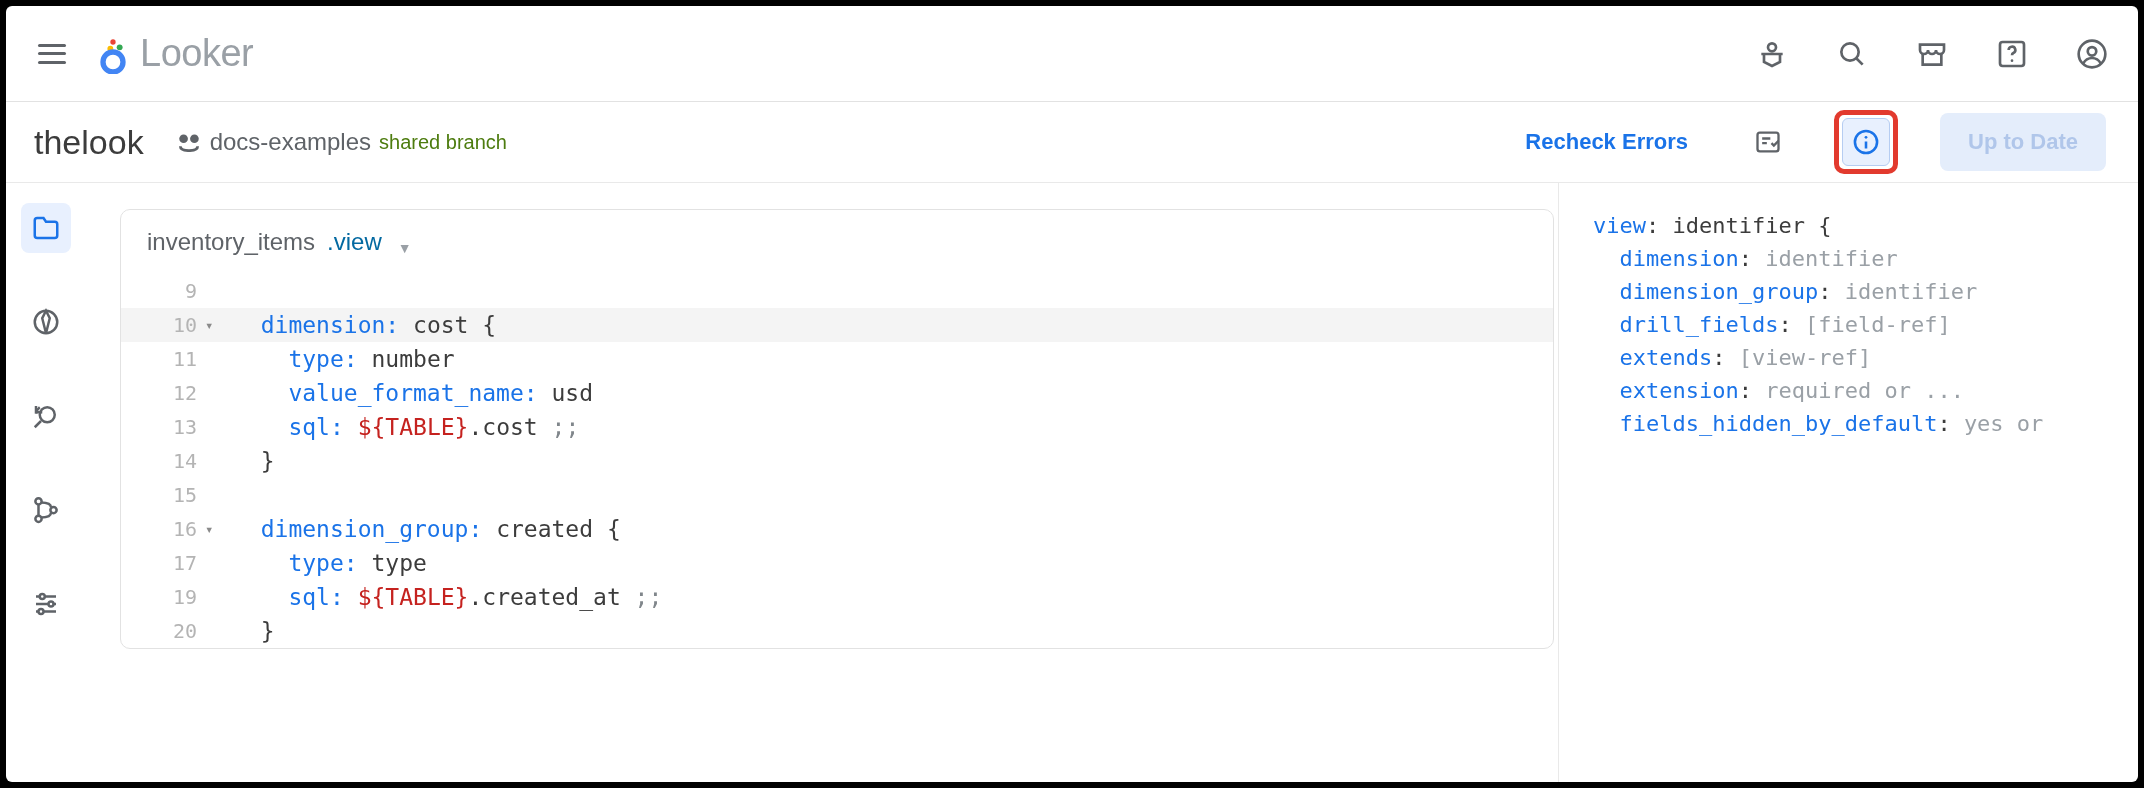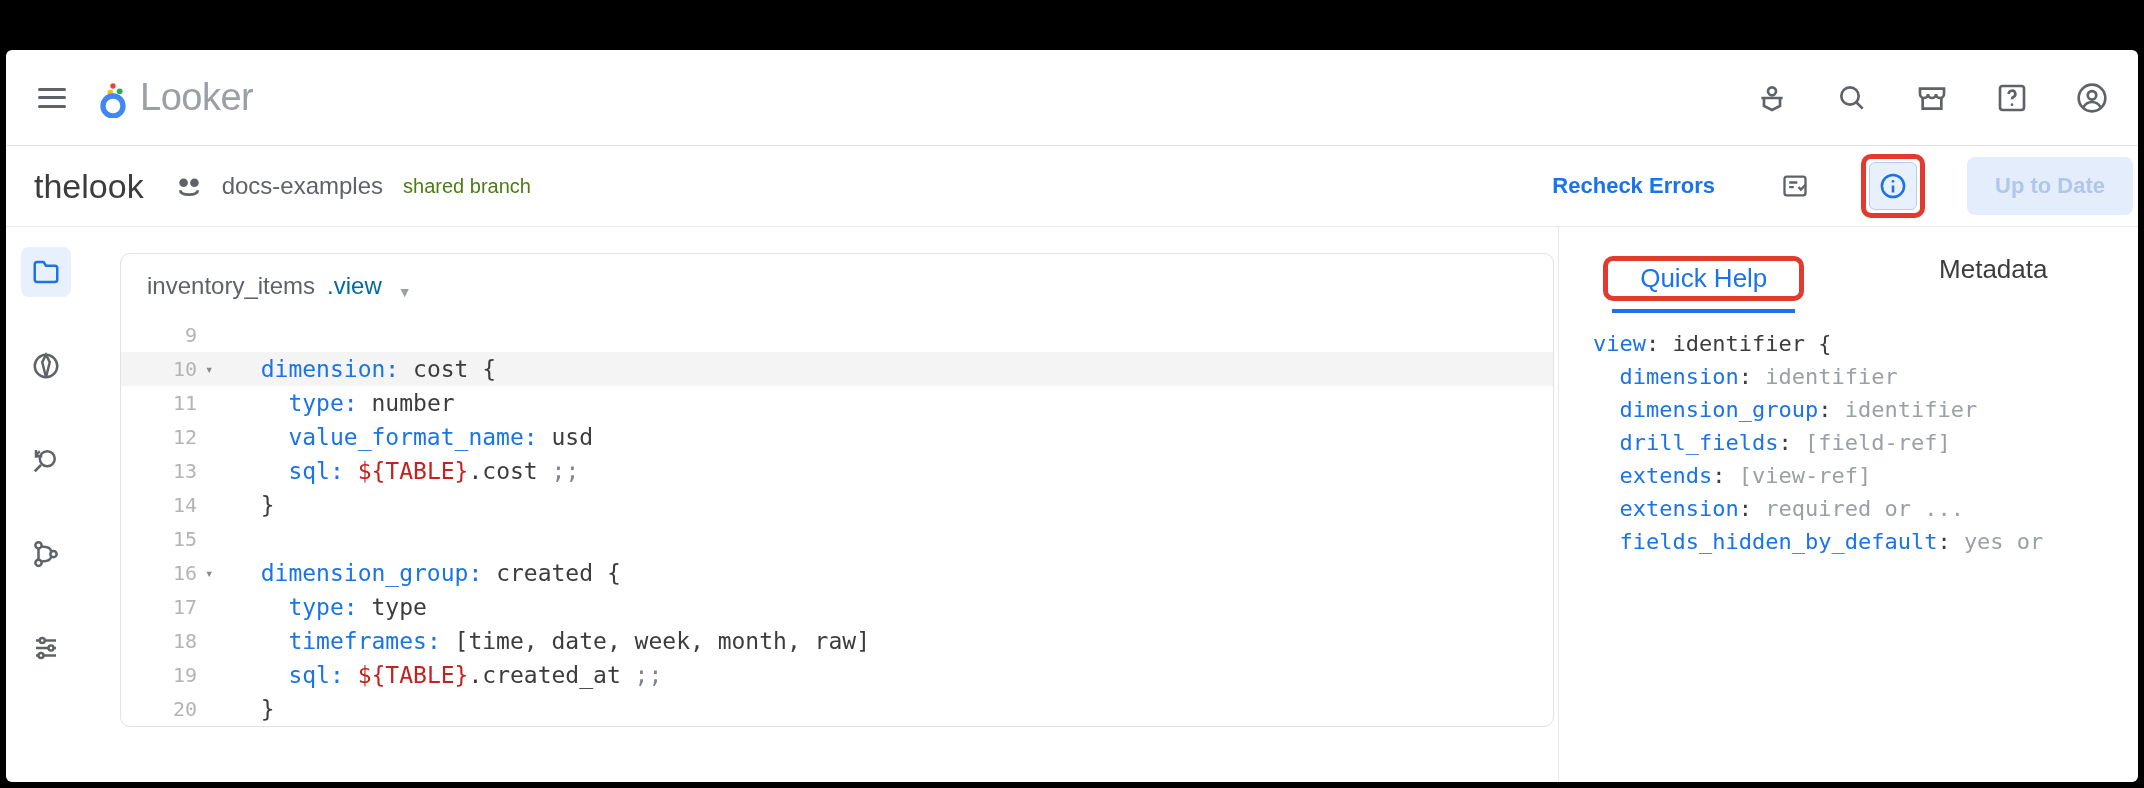--- a/index.html
+++ b/index.html
@@ -1,33 +1,33 @@
 <!DOCTYPE html>
 <html><head>
 <meta charset="utf-8">
 <style>
   * { box-sizing: border-box; margin: 0; padding: 0; }
   html, body { width: 2144px; height: 788px; font-family: "Google Sans", "Helvetica Neue", Arial, sans-serif; background:#000; }
-  .frame { position:absolute; inset:6px; background:#fff; border-radius:6px; overflow:hidden; display:flex; flex-direction:column;margin-top:44px; }
+  .frame { position:absolute; inset:6px; background:#fff; border-radius:6px; overflow:hidden; display:flex; flex-direction:column; }
 
   
   .topbar { height:96px; border-bottom:1px solid #e2e2e2; display:flex; align-items:center; padding:0 28px 0 28px; }
   .hamburger-icon, .topbar-icon { width:36px; height:36px; display:flex; align-items:center; justify-content:center; color:#5f6368; }
   .hamburger-lines { width:28px; height:20px; display:flex; flex-direction:column; justify-content:space-between; }
   .hamburger-lines span { height:3px; background:#5f6368; border-radius:2px; }
   .logo { display:flex; align-items:center; margin-left:26px; gap:10px; }
   .brand-text { font-size:38px; color:#9aa0a6; font-weight:400; letter-spacing:-0.5px; }
   .topbar-spacer { flex:1; }
   .topbar-icons { display:flex; gap:44px; align-items:center; }
   .topbar-icons svg { stroke:#5f6368; }
 
   
-  .projectbar { height:80px; display:flex; align-items:center; padding-left:28px; padding-right:5px; gap:32px; }
+  .projectbar { height:80px; display:flex; align-items:center; padding-left:28px; padding-right:32px; gap:32px; }
   .project-name { font-size:34px; color:#3c3c3c; font-weight:400; }
-  .branch { display:flex; align-items:center; gap:20px; color:#5f6368; font-size:24px; }
+  .branch { display:flex; align-items:center; gap:8px; color:#5f6368; font-size:24px; }
   .branch svg { fill:#5f6368; }
   .branch-sub { color:#4d7c0f; font-size:20px; }
   .projectbar-spacer { flex:1; }
   .recheck { color:#1a73e8; font-weight:600; font-size:22px; padding:0 14px; }
   .pj-icon-btn { width:48px; height:48px; display:flex; align-items:center; justify-content:center; color:#5f6368; border-radius:6px; }
   .pj-icon-btn svg { stroke:#5f6368; }
   .info-highlight { border:5px solid #e23a2e; border-radius:10px; padding:3px; }
   .info-highlight .pj-icon-btn { border:1px solid #b6cdf2; background:#e8f0fe; }
   .info-highlight .pj-icon-btn svg { stroke:#1a73e8; }
   .uptodate { background:#e4edfb; color:#b0c6ea; font-weight:600; font-size:22px; padding:16px 28px; border-radius:8px; margin-left:10px; }
@@ -250,48 +250,33 @@
               <div class="ln">16</div>
               <div class="fold">▾</div>
               <div class="codeline"><span>  </span><span class="kw">dimension_group</span><span class="op">:</span><span> created {</span></div>
             </div>
             <div class="code-row">
               <div class="ln">17</div>
               <div class="fold"></div>
               <div class="codeline"><span>    </span><span class="kw">type</span><span class="op">:</span><span> type</span></div>
             </div>
             <div class="code-row">
-              <div class="ln">18</div>
-              <div class="fold"></div>
-              <div class="codeline"><span>    </span><span class="kw">timeframes</span><span class="op">:</span><span> [time, date, week, month, raw]</span></div>
-            </div>
-            <div class="code-row">
               <div class="ln">19</div>
               <div class="fold"></div>
               <div class="codeline"><span>    </span><span class="kw">sql</span><span class="op">:</span><span> </span><span class="var">${TABLE}</span><span>.created_at </span><span class="mut">;;</span></div>
             </div>
             <div class="code-row">
               <div class="ln">20</div>
               <div class="fold"></div>
               <div class="codeline"><span>  }</span></div>
             </div>
           </div>
       </div>
     </div>
 
     <div class="panel">
-      <div class="panel-tabs">
-        <div class="tabwrap">
-          <span class="tab-highlight">
-            <span class="tabbtn active">Quick Help</span>
-          </span>
-        </div>
-        <div class="tabwrap">
-          <span class="tabbtn">Metadata</span>
-        </div>
-      </div>
       <div class="panel-body">
         <div class="help-code" id="help-code"><div><span class="kw">view</span><span>: identifier {</span></div><div><span class="kw">  dimension</span><span>: </span><span class="dim">identifier</span></div><div><span class="kw">  dimension_group</span><span>: </span><span class="dim">identifier</span></div><div><span class="kw">  drill_fields</span><span>: </span><span class="dim">[field-ref]</span></div><div><span class="kw">  extends</span><span>: </span><span class="dim">[view-ref]</span></div><div><span class="kw">  extension</span><span>: </span><span class="dim">required or ...</span></div><div><span class="kw">  fields_hidden_by_default</span><span>: </span><span class="dim">yes or</span></div></div>
       </div>
     </div>
 
   </div>
 </div>
 
 </body></html>

